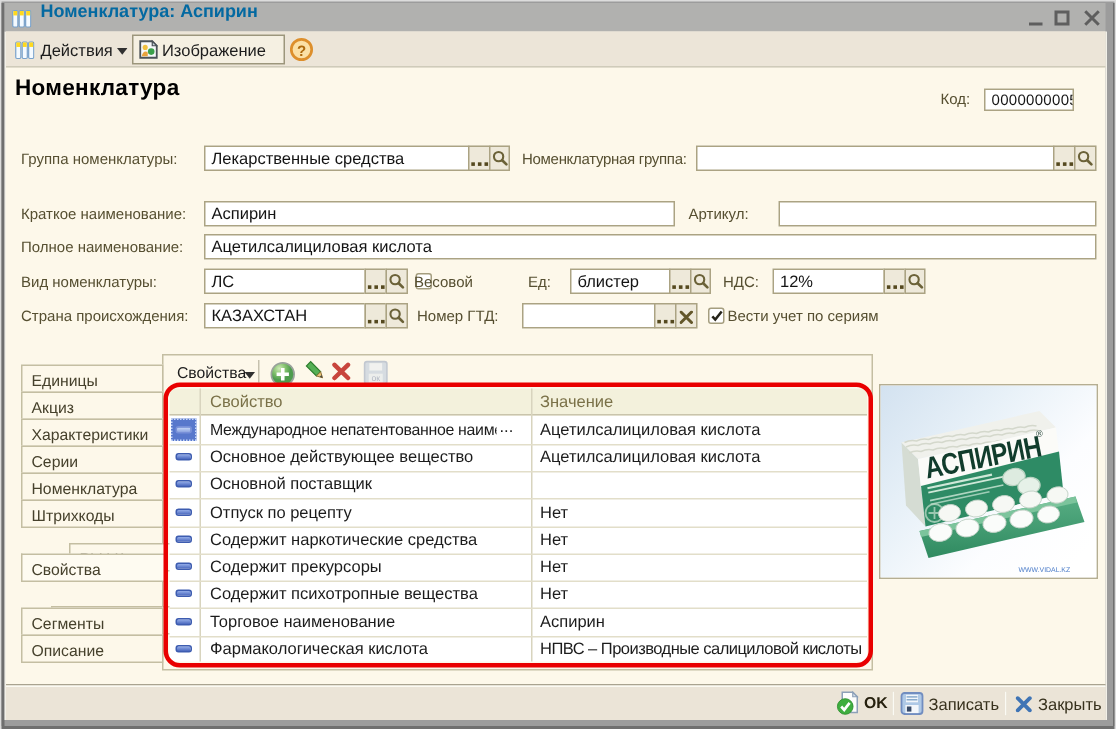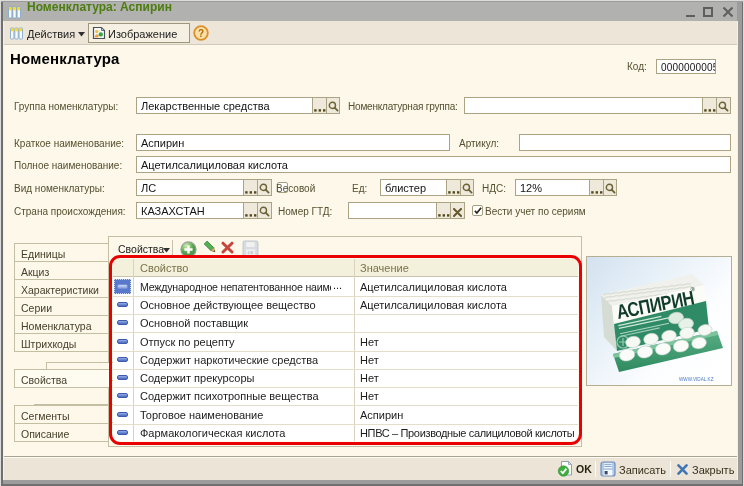--- a/index.html
+++ b/index.html
@@ -24,21 +24,21 @@
 
 <div class="abs" style="left:3px;top:2px;width:734px;height:19px;background:#B1B1AF;"></div>
 <svg class="abs" style="left:8px;top:6px;" width="13" height="13" viewBox="0 0 13 13">
  <rect x="0.5" y="1" width="3.4" height="11" rx="0.8" fill="#F4FAFF" stroke="#78A2CC" stroke-width="0.8"></rect>
  <rect x="4.8" y="1" width="3.4" height="11" rx="0.8" fill="#F4FAFF" stroke="#78A2CC" stroke-width="0.8"></rect>
  <rect x="9.1" y="1" width="3.4" height="11" rx="0.8" fill="#F4FAFF" stroke="#78A2CC" stroke-width="0.8"></rect>
  <rect x="0.9" y="1.3" width="2.6" height="3" fill="#FFD91E"></rect>
  <rect x="5.2" y="1.3" width="2.6" height="3" fill="#FFD91E"></rect>
  <rect x="9.5" y="1.3" width="2.6" height="3" fill="#FFD91E"></rect>
 </svg>
-<div class="abs" style="left:27px;top:0;font-size:12px;font-weight:bold;color:#4d7c0f;">Номенклатура: Аспирин</div>
+<div class="abs" style="left:27px;top:0;font-size:12px;font-weight:bold;color:#0369a1;">Номенклатура: Аспирин</div>
 <div class="abs" style="left:686px;top:15px;width:9px;height:2px;background:#5E5E5E;"></div>
 <div class="abs" style="left:703px;top:7px;width:10px;height:10px;border:2px solid #5E5E5E;"></div>
 <svg class="abs" style="left:722px;top:6px;" width="12" height="12" viewBox="0 0 12 12">
     <path d="M1.5 1.5 L10.5 10.5 M10.5 1.5 L1.5 10.5" stroke="#5E5E5E" stroke-width="2"></path>
   </svg>
 
 <div class="abs" style="left:4px;top:21px;width:733px;height:459px;background:#FDF8EA;"></div>
 <div class="abs" style="left:3px;top:21px;width:1px;height:459px;background:#F2F0E8;"></div>
 <div class="abs" style="left:737px;top:21px;width:1px;height:459px;background:#F2F0E8;"></div>
 

